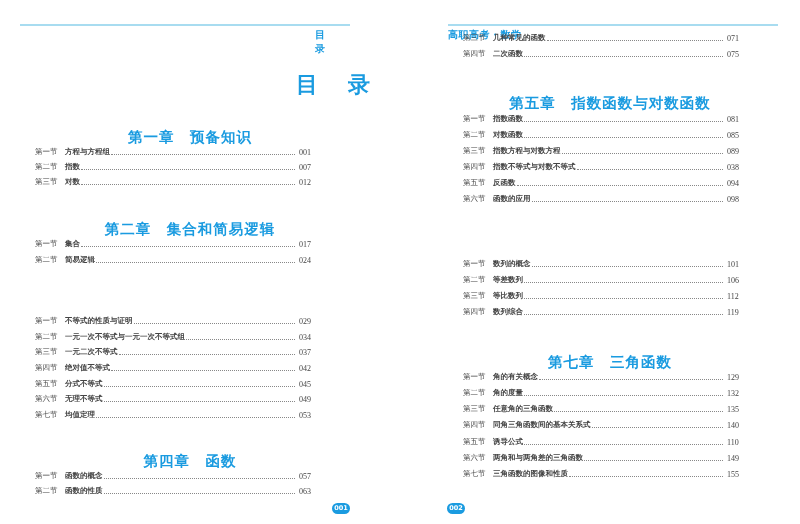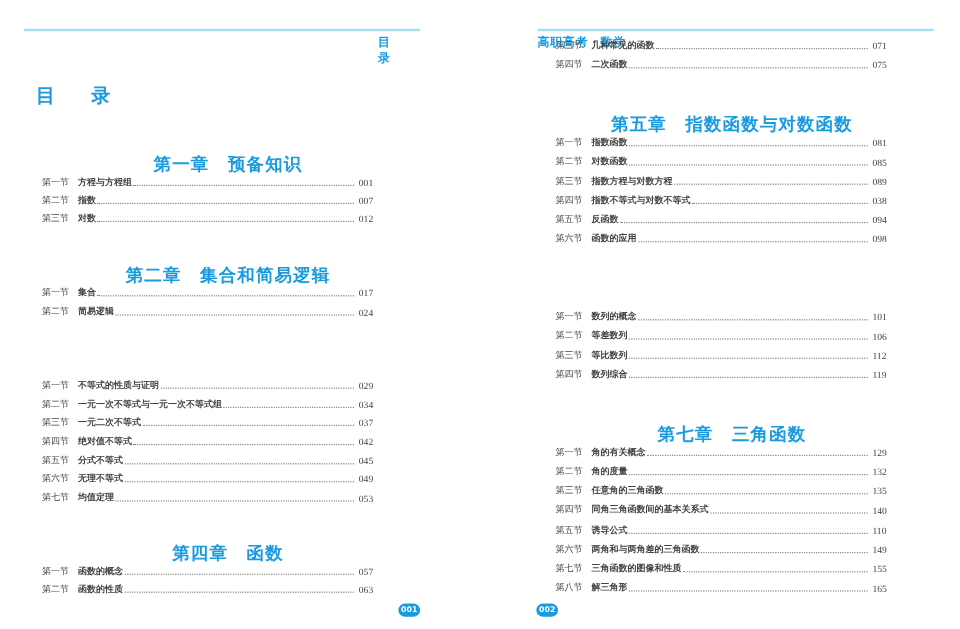--- a/index.html
+++ b/index.html
@@ -4,22 +4,22 @@
 <style>
   html, body { margin:0; padding:0; }
   body { width:800px; height:524px; background:#ffffff; position:relative; overflow:hidden;
          font-family:"DejaVu Serif","Liberation Serif",serif; color:#333; }
   .page { position:absolute; top:0; height:524px; width:400px; }
   .page.left { left:0; }
   .page.right { left:400px; }
   .hdr-line { position:absolute; height:2px; background:#a8dcf0; top:24px; }
   .hdr-text { position:absolute; top:28px; font-family:"DejaVu Sans","Liberation Sans",sans-serif;
               font-size:10px; font-weight:bold; color:#1a9be0; letter-spacing:0.5px; }
-  .big-title { position:absolute; top:70px; left:0; width:400px; text-align:left;
-               font-size:16px; font-weight:bold; color:#1a9be0; letter-spacing:30px; text-indent:30px; }
+  .big-title { position:absolute; top:70px; left:0; width:400px; text-align:right;
+               font-size:22px; font-weight:bold; color:#1a9be0; letter-spacing:30px; text-indent:30px; }
   .chapter { position:absolute; left:0; width:380px; text-align:center;
              font-size:14.5px; font-weight:bold; color:#1a9be0; letter-spacing:1px;margin-top:12px; }
   .entry { position:absolute; height:14px; font-size:7.5px; color:#444; display:flex; align-items:center; }
   .entry .lbl { width:30px; flex:none; }
   .entry .ttl { flex:none; white-space:nowrap;font-weight:bold; }
   .entry .dots { flex:1; border-bottom:1px dotted #888; margin:0 4px 0 1px; height:0; position:relative; top:2px; }
   .entry .pg { flex:none; width:18px; text-align:left; font-family:"Liberation Serif",serif; font-size:8px; }
   .badge { position:absolute; top:503px; width:18px; height:11px; border-radius:6px; background:#1a9be0;
            color:#fff; font-family:"DejaVu Sans","Liberation Sans",sans-serif; font-size:6.5px; font-weight:bold;
            text-align:center; line-height:11px; }
@@ -242,21 +242,15 @@
     <span class="ttl">两角和与两角差的三角函数</span>
     <span class="dots"></span>
     <span class="pg">149</span>
   </div>
   <div class="entry" style="left:63px;width:282px;top:467px;">
     <span class="lbl">第七节</span>
     <span class="ttl">三角函数的图像和性质</span>
     <span class="dots"></span>
     <span class="pg">155</span>
   </div>
-  <div class="entry" style="left:63px;width:282px;top:483px;">
-    <span class="lbl">第八节</span>
-    <span class="ttl">解三角形</span>
-    <span class="dots"></span>
-    <span class="pg">165</span>
-  </div>
 
   <div class="badge" style="left:47px;">002</div>
 </div>
 
 </body></html>

